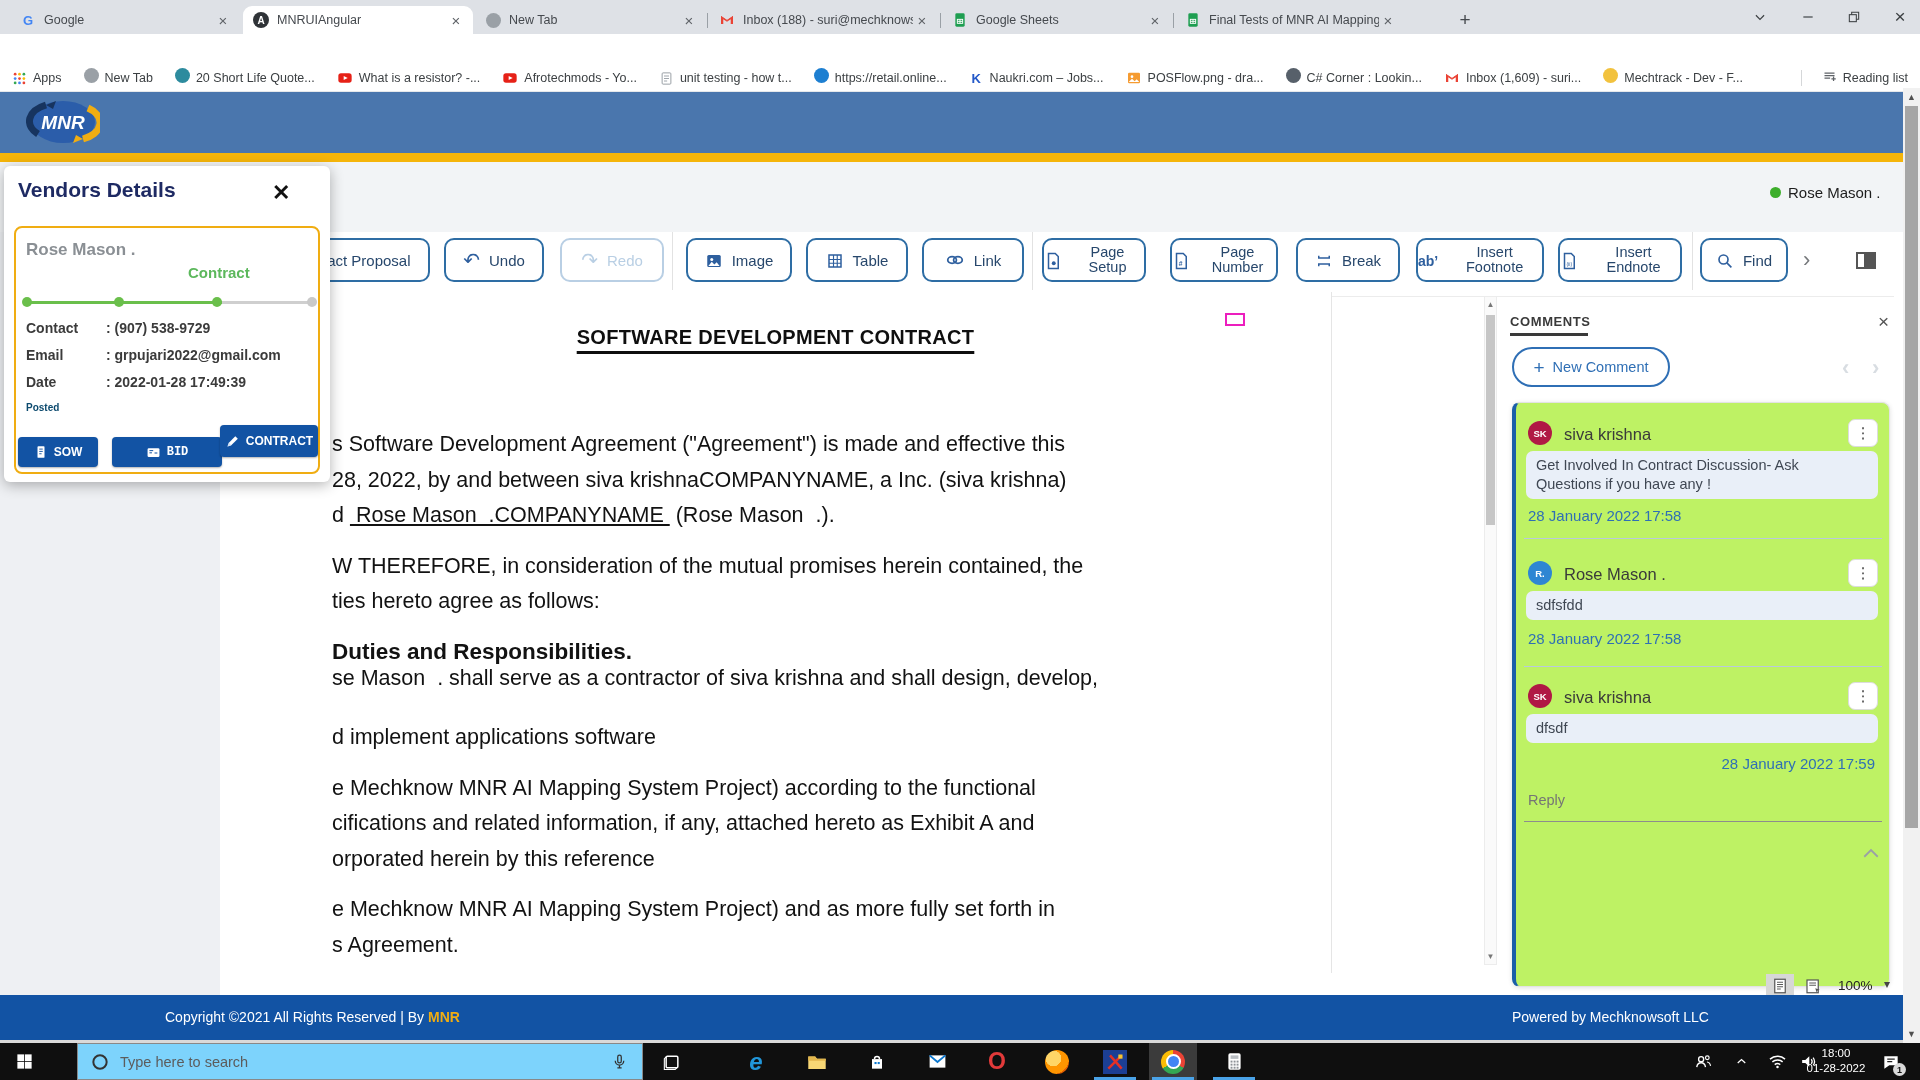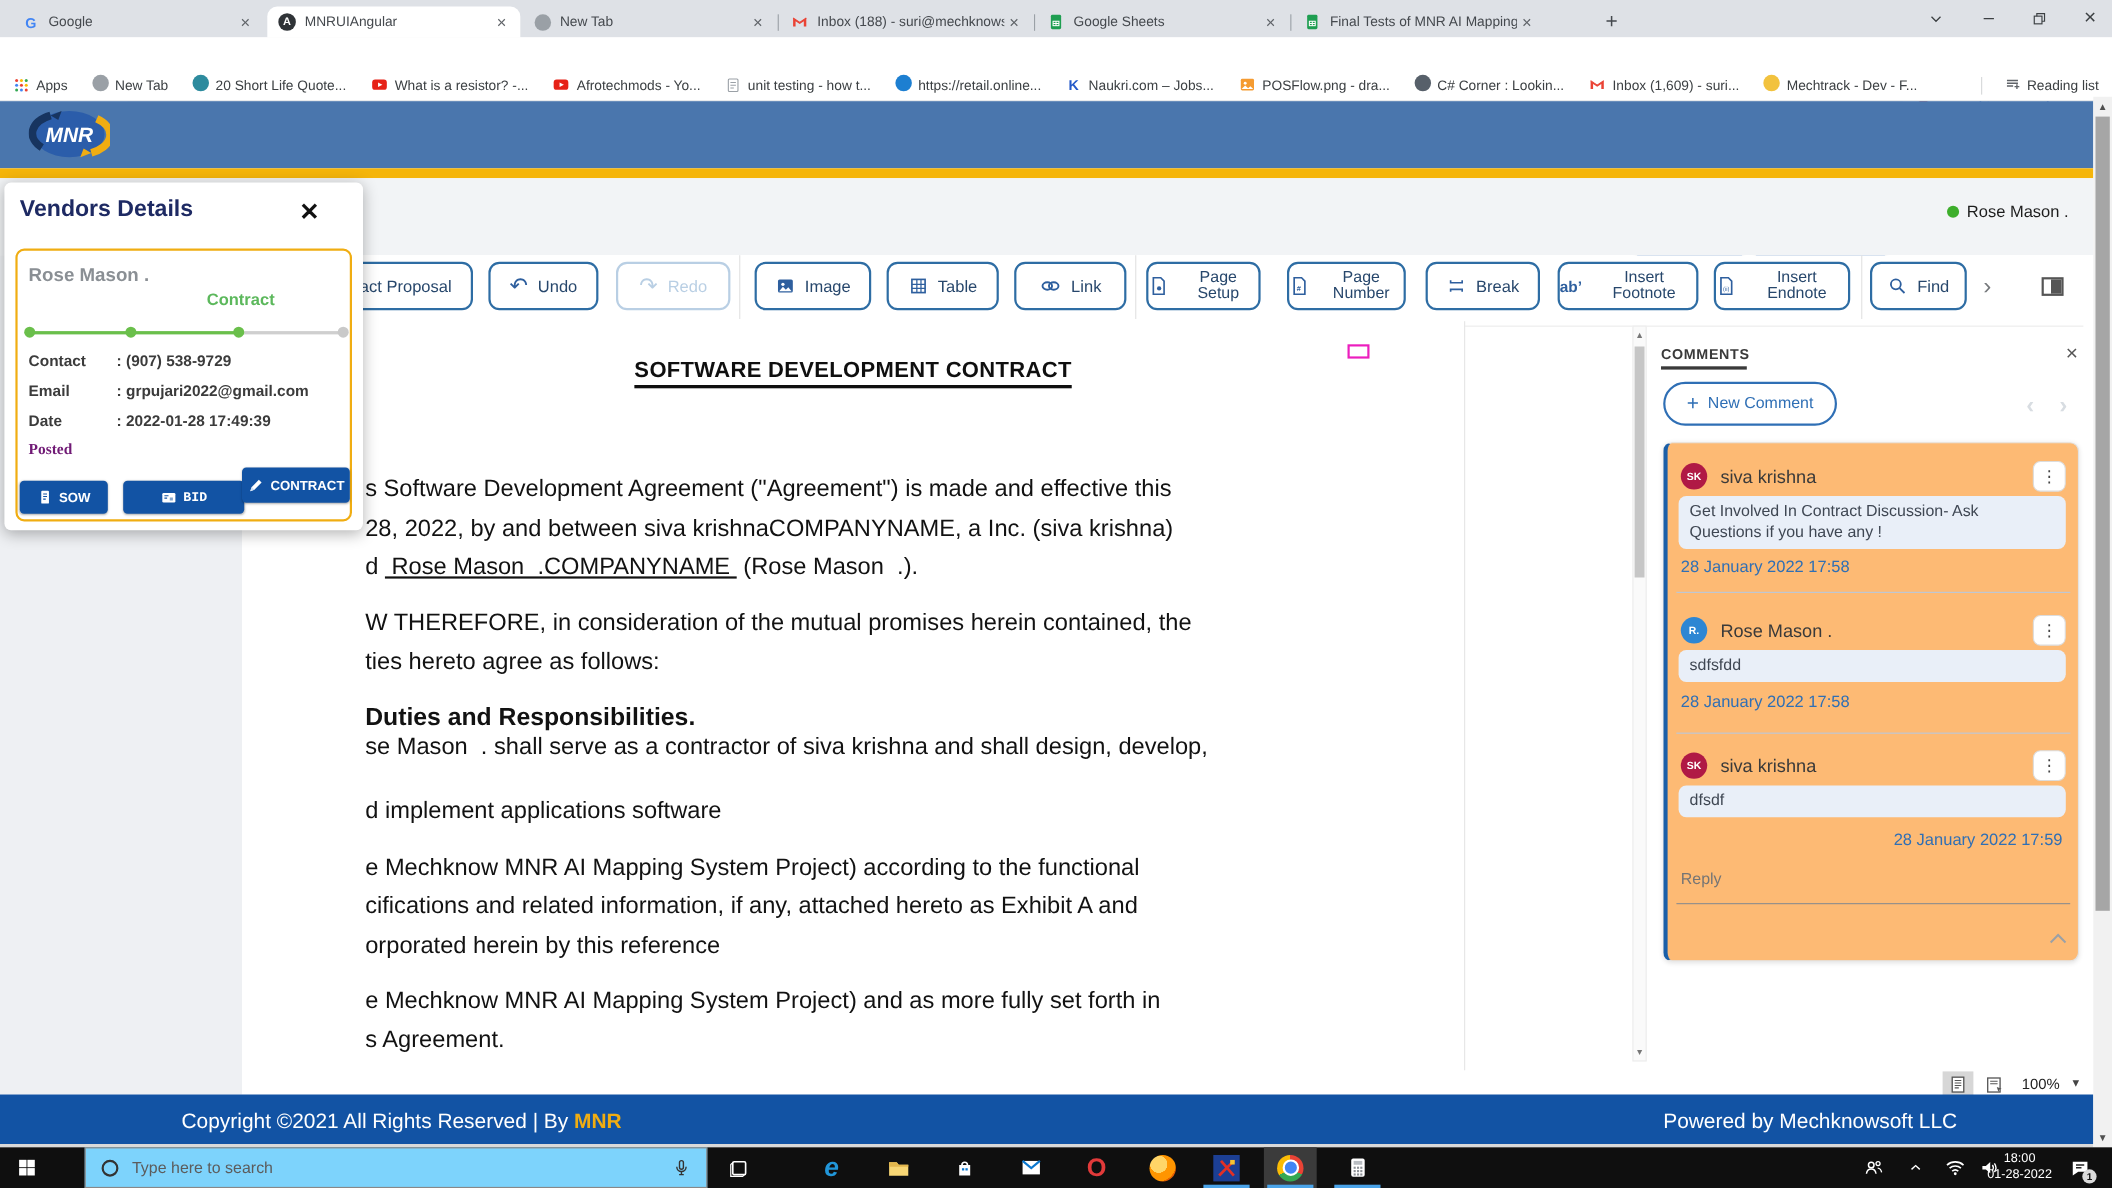--- a/index.html
+++ b/index.html
@@ -35,21 +35,21 @@
   #grayband{left:0;top:162px;width:1903px;height:70px;background:#f2f4f6;}
   #workspace{left:0;top:232px;width:1903px;height:763px;background:#fff;}
   #leftcol{left:0;top:232px;width:220px;height:763px;background:#eef0f3;}
   
   #vendorpanel{left:4px;top:166px;width:326px;height:316px;background:#fff;border-radius:6px;box-shadow:0 3px 14px rgba(0,0,0,.3);z-index:30;}
   #vendorpanel h2{position:absolute;left:14px;top:12px;margin:0;font-size:21px;color:#1e2a63;font-weight:800;}
   #vendorclose{position:absolute;left:268px;top:14px;font-size:22px;color:#111;font-weight:bold;}
   #vendorcard{position:absolute;left:10px;top:60px;width:302px;height:244px;border:2px solid #f0ad12;border-radius:8px;background:#fff;}
   #vendorname{position:absolute;left:10px;top:12px;font-size:17px;font-weight:bold;color:#8a8f94;}
   #stagelabel{position:absolute;left:172px;top:36px;font-size:15px;font-weight:bold;color:#5cb85c;}
-  .vrow{position:absolute;left:10px;font-size:14px;font-weight:bold;color:#701a75;font-family:Liberation Serif, serif;}
+  .vrow{position:absolute;left:10px;font-size:10px;font-weight:bold;color:#0c4a6e;}
   .vbtn{position:absolute;background:#1253a4;border-radius:4px;color:#fff;font-size:12px;font-weight:bold;display:flex;align-items:center;justify-content:center;gap:6px;box-shadow:0 1px 2px rgba(0,0,0,.3);}
   
   .tbtn{position:absolute;top:238px;height:44px;border:2px solid #2e6da4;border-radius:10px;background:#fff;display:flex;align-items:center;justify-content:center;gap:9px;color:#27476c;font-size:15px;box-sizing:border-box;}
   .tbtn.disabled{border-color:#b9cfe4;color:#b9cfe4;}
   .tbtn .l2{line-height:15px;text-align:center;font-size:14.5px;}
   .tsep{position:absolute;top:232px;width:1px;height:58px;background:#e2e2e2;}
   
   #page{left:220px;top:292px;width:1111px;height:681px;background:#fff;border-right:1px solid #e5e5e5;}
   #doctitle{position:absolute;left:0;width:100%;top:34px;text-align:center;font-size:20px;font-weight:800;color:#0f0f0f;text-decoration:underline;text-decoration-thickness:3px;text-underline-offset:7px;letter-spacing:.3px;}
   .dline{position:absolute;left:112px;font-size:21.5px;color:#121212;white-space:pre;}
@@ -59,36 +59,36 @@
   #docscroll{left:1484px;top:296px;width:13px;height:669px;background:#fafafa;border:1px solid #ececec;box-sizing:border-box;}
   #docthumb{position:absolute;left:1px;top:18px;width:9px;height:210px;background:#c6c6c6;}
   .scrarrow{position:absolute;left:0;width:11px;text-align:center;font-size:8px;color:#777;}
   
   #comments{left:1500px;top:295px;width:394px;height:698px;}
   #chead{position:absolute;left:10px;top:19px;font-size:13px;font-weight:bold;letter-spacing:.6px;color:#3a3a3a;}
   #cheadbar{position:absolute;left:10px;top:38px;width:78px;height:3px;background:#3a3a3a;}
   #cclose{position:absolute;left:378px;top:16px;font-size:19px;color:#555;}
   #newcomment{position:absolute;left:12px;top:52px;width:158px;height:40px;border:2px solid #2f6fb5;border-radius:21px;color:#2f6fb5;font-size:14.5px;display:flex;align-items:center;justify-content:center;gap:8px;background:#fff;box-sizing:border-box;}
   .pgchev{position:absolute;top:60px;font-size:22px;color:#d8dde2;font-weight:bold;}
-  #thread{position:absolute;left:12px;top:107px;width:378px;height:472px;background:#fdba74;border:1px solid #e3e3e3;border-left:4px solid #1a5fa8;border-radius:8px;box-shadow:0 1px 5px rgba(0,0,0,.12);box-sizing:border-box;}
+  #thread{position:absolute;left:12px;top:107px;width:378px;height:585px;background:#bef264;border:1px solid #e3e3e3;border-left:4px solid #1a5fa8;border-radius:8px;box-shadow:0 1px 5px rgba(0,0,0,.12);box-sizing:border-box;}
   .avatar{position:absolute;width:24px;height:24px;border-radius:50%;color:#fff;font-size:9.5px;font-weight:bold;display:flex;align-items:center;justify-content:center;}
   .cname{position:absolute;font-size:16.5px;color:#3a3a3a;}
   .kebab{position:absolute;width:30px;height:28px;border:1px solid #dcdcdc;border-radius:7px;display:flex;align-items:center;justify-content:center;color:#444;font-size:15px;background:#fff;box-sizing:border-box;}
   .bubble{position:absolute;left:10px;width:352px;background:#e9eff8;border-radius:7px;font-size:14.5px;color:#3f4753;padding:5px 10px;box-sizing:border-box;line-height:19px;}
   .cts{position:absolute;font-size:15px;color:#2f6fb5;}
   .cdiv{position:absolute;left:8px;width:358px;height:1px;background:#b9c9dd;}
   #replyinput{position:absolute;left:10px;top:388px;width:350px;border:none;outline:none;font-size:14.5px;color:#444;font-family:"Liberation Sans",sans-serif;background:transparent;}
   #replyline{position: absolute;left:8px;top:418px;width:358px;height:1px;background:#8d8d8d;}
   #collapsechev{position:absolute;left:346px;top:444px;width:18px;height:12px;}
   
   #zoomstrip .tile{position:absolute;top:974px;width:28px;height:24px;display:flex;align-items:center;justify-content:center;}
   #zoomlabel{position:absolute;left:1838px;top:978px;font-size:13.5px;color:#222;}
   #zoomcaret{position:absolute;left:1884px;top:977px;font-size:12px;color:#444;}
   
-  #footer{left:0;top:995px;width:1903px;height:45px;background:#1253a4;color:#fff;font-size:19px;}
+  #footer{left:0;top:995px;width:1903px;height:45px;background:#1253a4;color:#fff;font-size:14px;}
   #footer .fl{position:absolute;left:165px;top:14px;}
   #footer .fr{position:absolute;left:1512px;top:14px;}
   #footer .brand{color:#f0ad12;font-weight:bold;}
   
   #bscroll{left:1903px;top:88px;width:17px;height:955px;background:#f1f1f1;}
   #bthumb{position:absolute;left:2px;top:18px;width:13px;height:722px;background:#a6a6a6;}
   .bsarrow{position:absolute;left:0;width:17px;text-align:center;font-size:9px;color:#505050;}
   
   #taskbar{left:0;top:1043px;width:1920px;height:37px;background:#0f0f0f;}
   #startbtn{position:absolute;left:0;top:0;width:48px;height:37px;display:flex;align-items:center;justify-content:center;}

